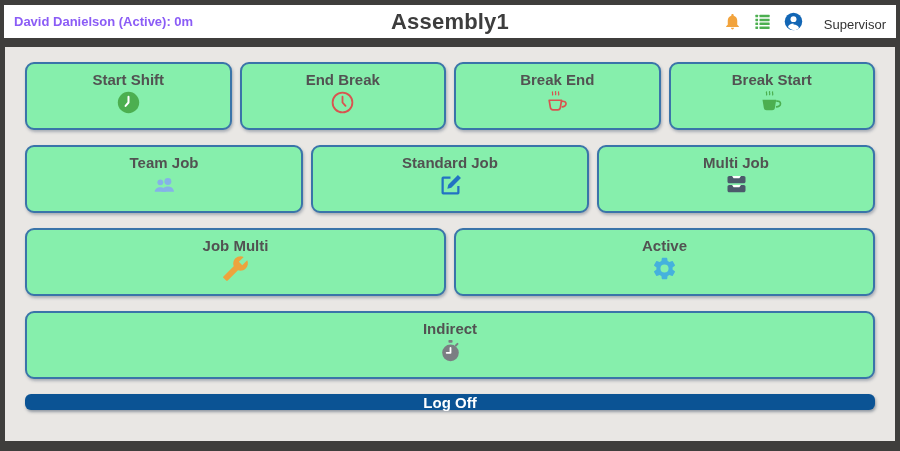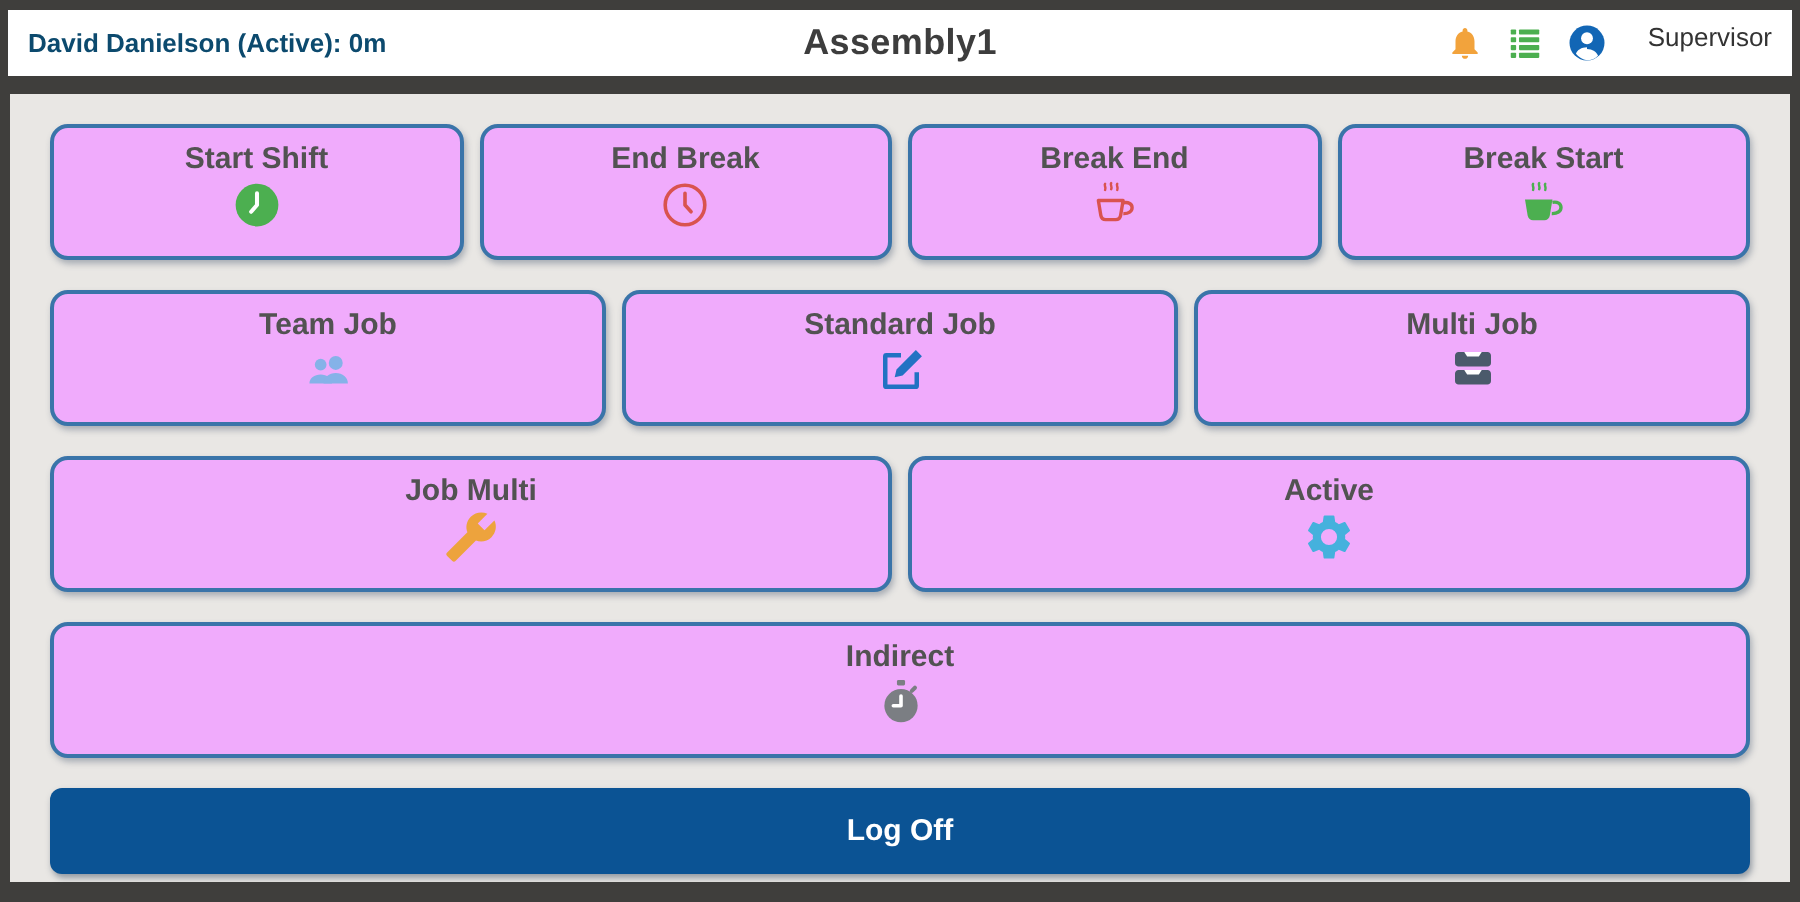--- a/index.html
+++ b/index.html
@@ -8,50 +8,50 @@
     background:#3f3e3c;
     font-family:"Liberation Sans", sans-serif;
     position:relative;
   }
   
   .header {
     position:absolute; top:5px; left:4px; right:4px; height:33px;
     background:#ffffff;
     display:flex; align-items:center; padding:0 10px;
   }
-  .user-status { color:#0c4a6e; font-size:13px; font-weight:bold; z-index:2; }
+  .user-status { color:#8b5cf6; font-size:13px; font-weight:bold; z-index:2; }
   .app-title {
     position:absolute; left:0; right:0; text-align:center;
-    font-size:18px; font-weight:bold; color:#3d3d3d; letter-spacing:.2px;
+    font-size:22px; font-weight:bold; color:#3d3d3d; letter-spacing:.2px;
   }
   .header-right { margin-left:auto; display:flex; align-items:center; gap:11px; z-index:2; }
   .hicon { width:19px; height:19px; display:inline-flex; }
   .hicon svg { width:100%; height:100%; }
-  .avatar-wrap { display:flex; align-items:flex-start; gap:20px; }
+  .avatar-wrap { display:flex; align-items:flex-end; gap:20px; }
   .supervisor-label { font-size:13px; color:#333; }
   
   .panel {
     position:absolute; top:47px; left:5px; right:5px; bottom:10px;
     background:#e9e7e4;
     padding:15px 20px 0 20px;
     display:flex; flex-direction:column; gap:15px;
   }
   .btn-row { display:flex; gap:8px; height:68px; }
   .tile {
-    flex:1; background:#f0abfc;
+    flex:1; background:#86efac;
     border:2px solid #3a74a9; border-radius:9px;
     box-shadow:1px 2px 3px rgba(90,105,125,.45);
     display:flex; flex-direction:column; align-items:center;
     padding-top:7px; gap:1px; cursor:pointer;
   }
   .tile-label { font-size:15px; font-weight:600; color:#525252; }
   .tile-icon { width:27px; height:27px; display:inline-flex; }
   .tile-icon svg { width:100%; height:100%; }
   .logoff-btn {
-    height:43px; flex:none;
+    height:16px; flex:none;
     background:#0b5394; border:none; border-radius:6px;
     box-shadow:1px 2px 3px rgba(60,75,95,.5);
     color:#fff; font-size:15px; font-weight:bold;
     display:flex; align-items:center; justify-content:center;
     cursor:pointer; font-family:"Liberation Sans", sans-serif;
   }
 </style>
 </head>
 <body>
 

